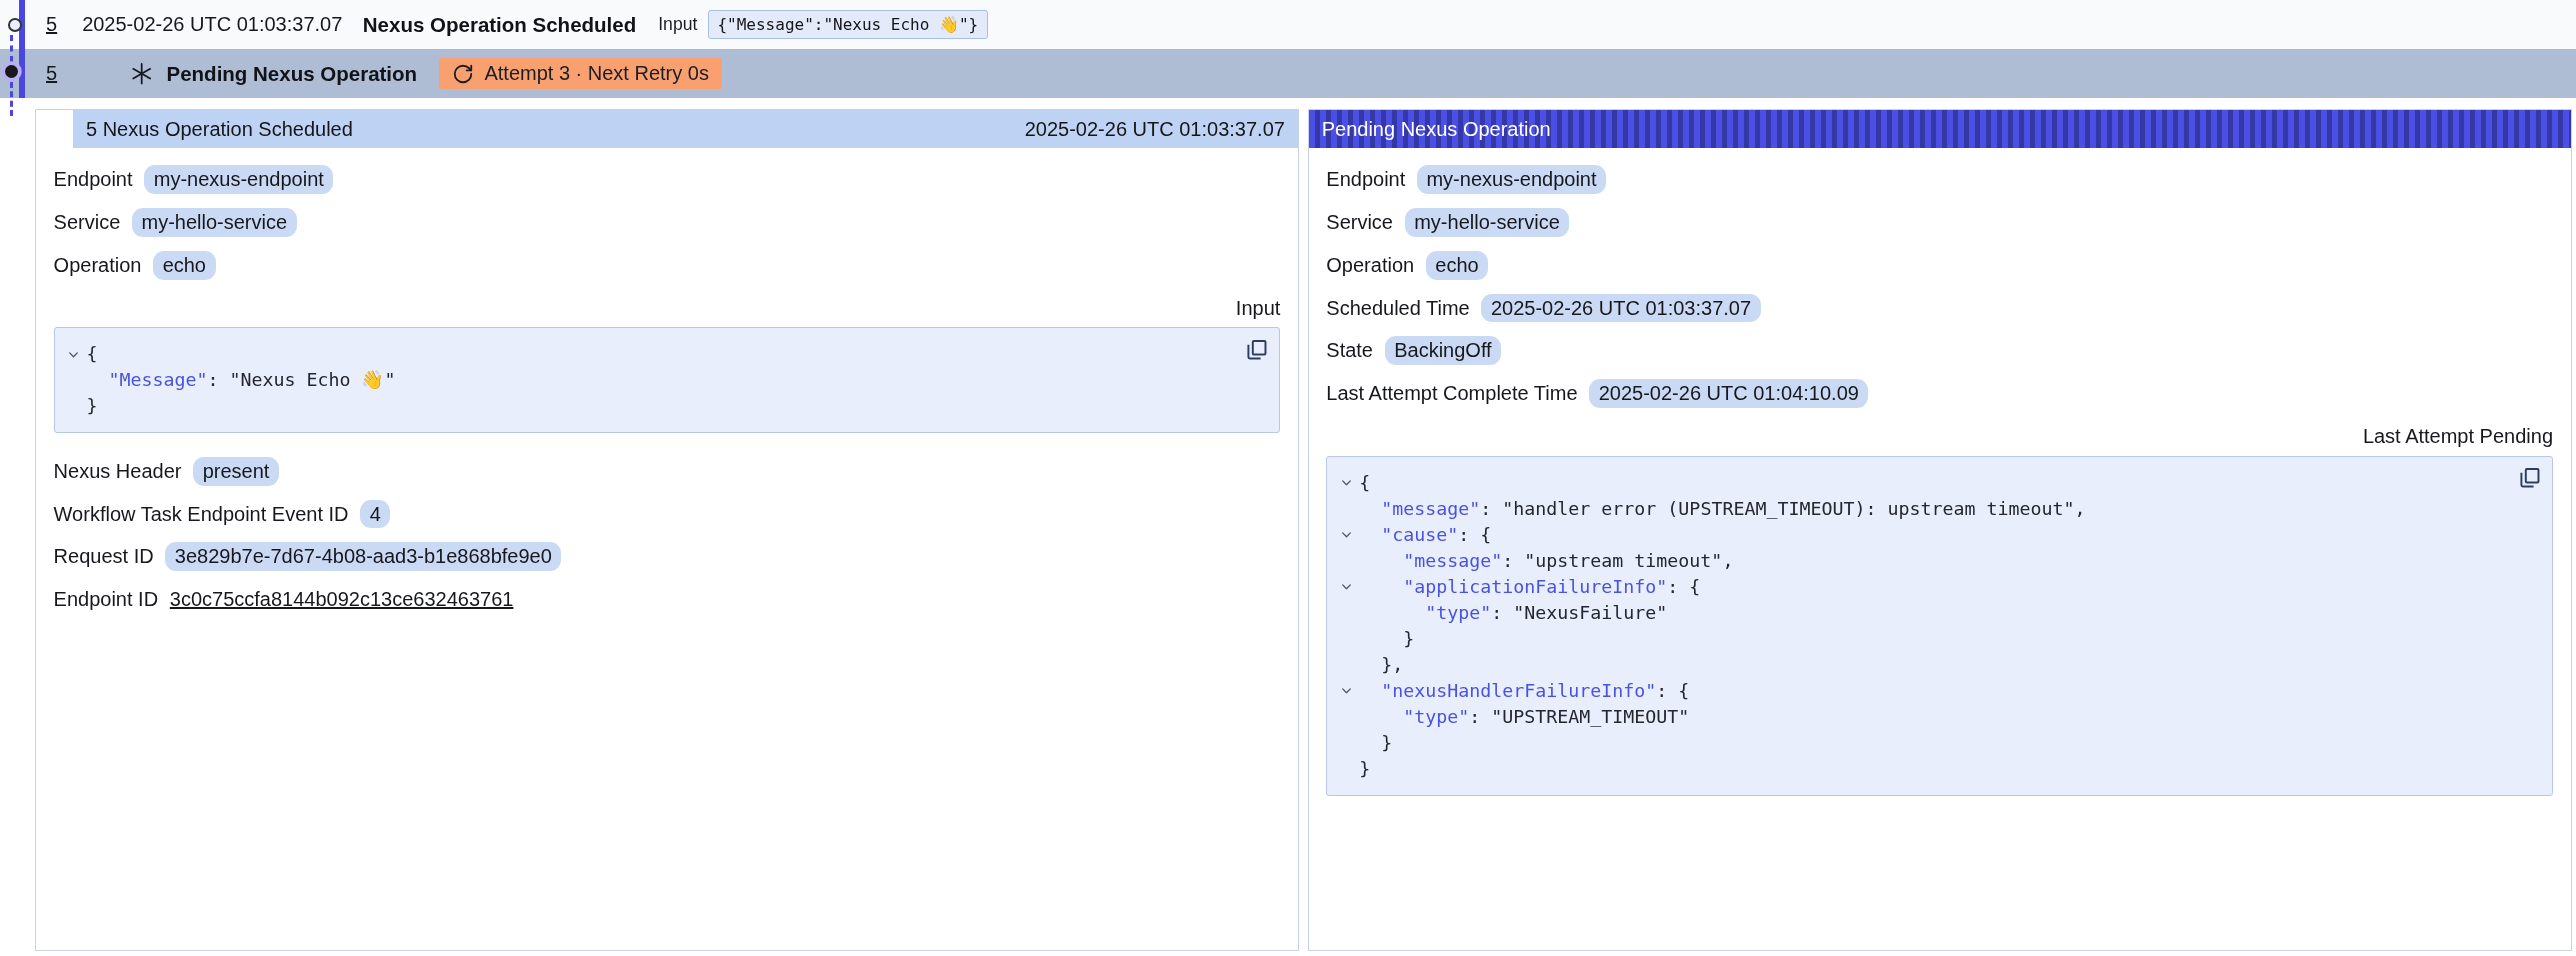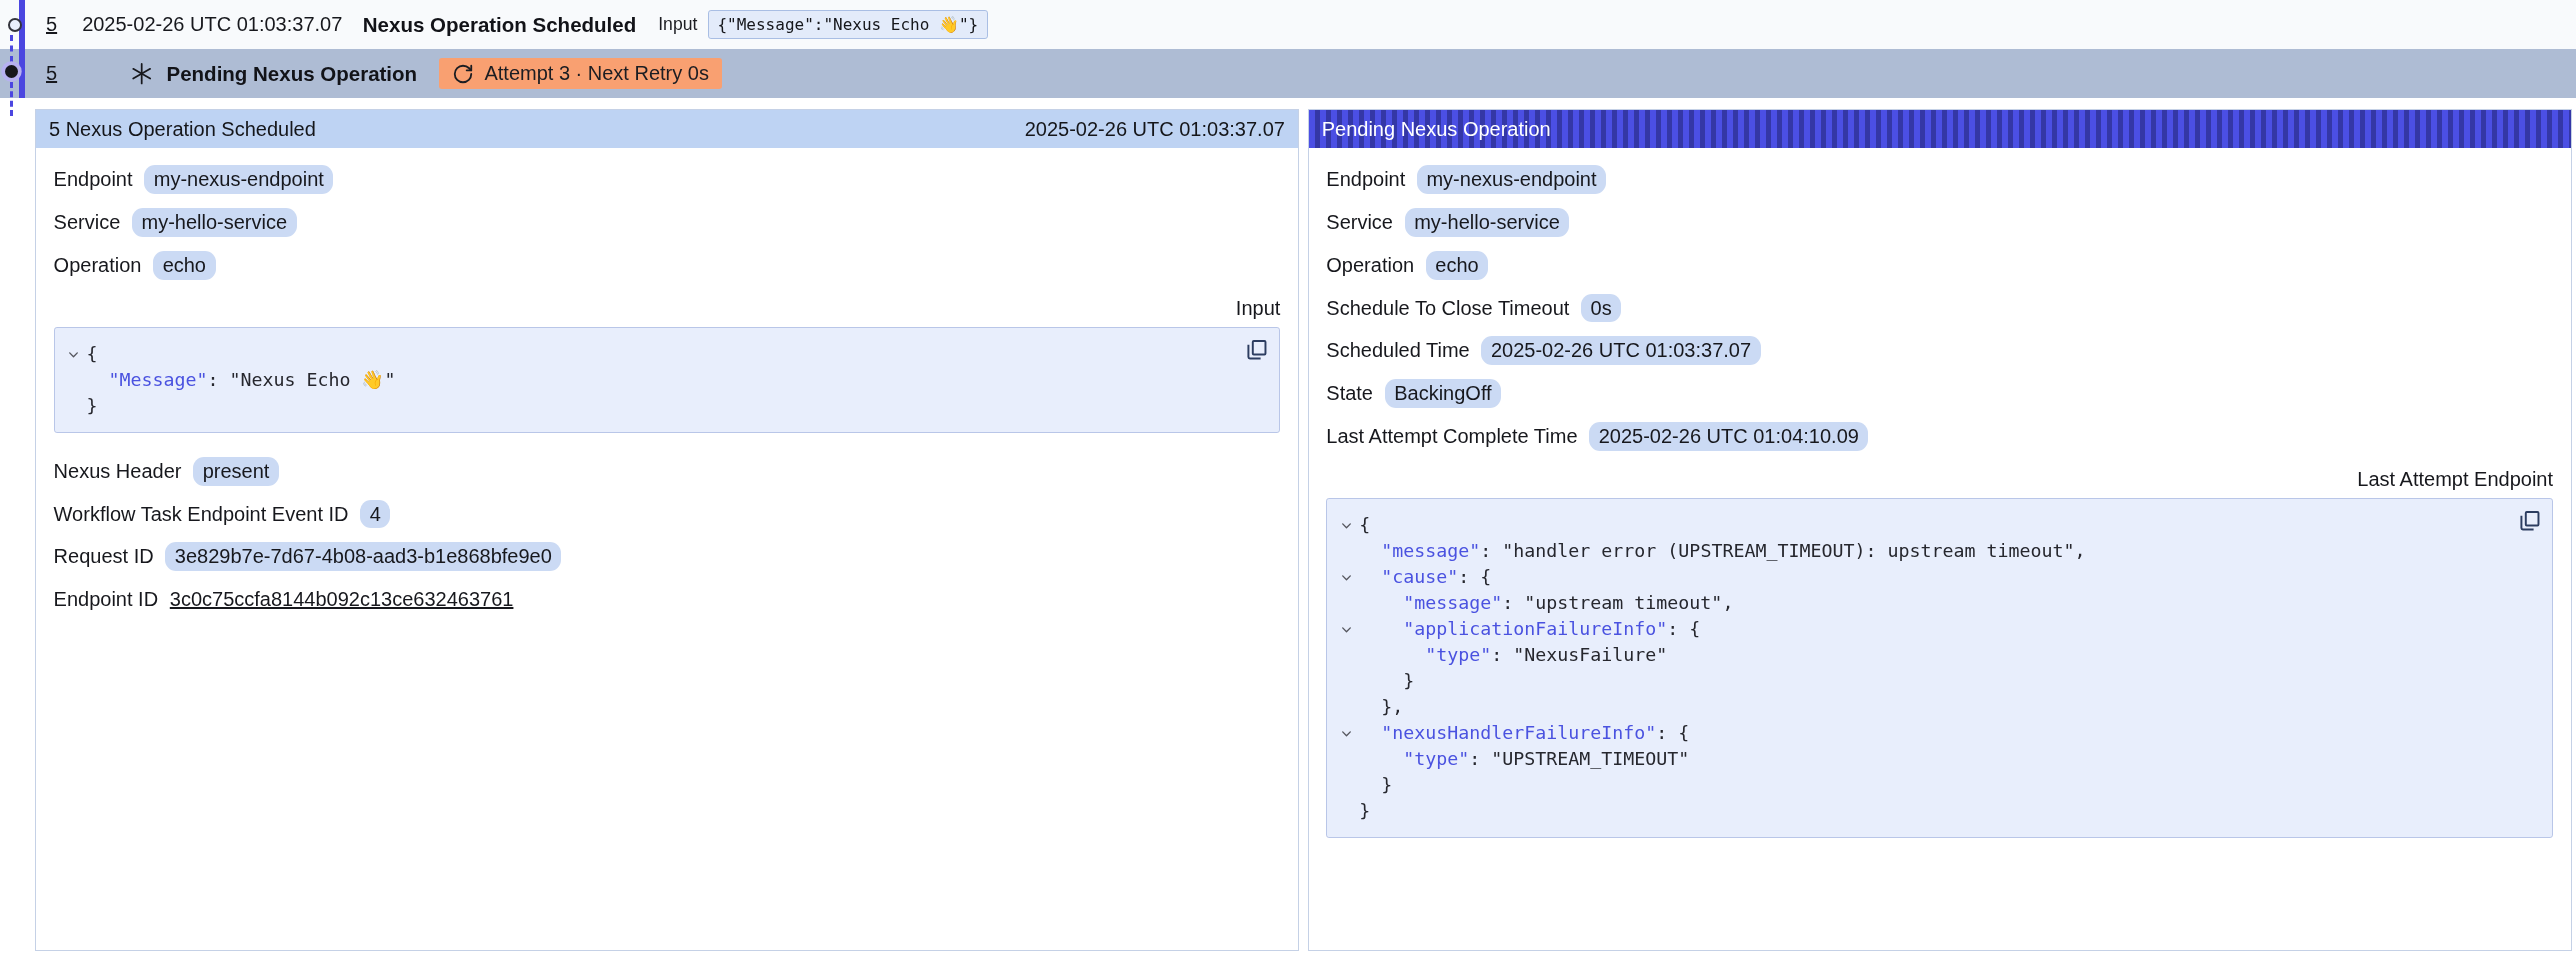--- a/index.html
+++ b/index.html
@@ -36,21 +36,21 @@
   .tl-dot-filled{position:absolute; left:5.1px; top:65px; width:13px; height:13px; border-radius:50%;
     background:#17171c; box-shadow:0 0 0 3.7px #b7b1f1;}
   .tl-dash{position:absolute; left:9.5px; width:0; border-left:3.7px dashed var(--accent-indigo);}
   .tl-dash.d1{top:35px; height:27px;}
   .tl-dash.d2{top:82px; height:34px;}
 
   
   .panels{margin:11px 4.4px 0 35px; display:grid; grid-template-columns:1fr 1fr; gap:8.8px; height:842px;}
   .panel{border:1.5px solid var(--panel-border); background:#ffffff; overflow:hidden; display:flex; flex-direction:column;}
   .panel-header{height:38px; flex:0 0 38px; display:flex; align-items:center; padding:0 13px; font-size:20px;}
-  .panel-header.left{background:var(--left-header-bg); justify-content:space-between; color:#15161a; font-weight:500;}
+  .panel-header.left{background:var(--left-header-bg); justify-content:space-between; color:#15161a; font-weight:500;margin-left:37px;}
   .panel-header.right{background:repeating-linear-gradient(90deg, var(--stripe-a) 0 5.9px, var(--stripe-b) 5.9px 11px);
     color:#ffffff; font-weight:500;}
   .panel-body{padding:10.3px 17.6px 14.6px 17.6px; display:flex; flex-direction:column;text-align:right;}
 
   .field{display:flex; align-items:center; min-height:34px; margin:4.4px 0;}
   .flabel{margin-right:11.7px; white-space:nowrap;}
   .badge{background:var(--badge-bg); border-radius:11px; padding:2.9px 9.5px; white-space:nowrap;}
   .idlink{text-decoration:underline; color:var(--ink); cursor:pointer;}
   .block-label{margin:10.3px 0 7.3px 0;}
 
@@ -169,37 +169,33 @@
       </div>
       <div class="field">
         <span class="flabel">Service</span>
         <span class="badge">my-hello-service</span>
       </div>
       <div class="field">
         <span class="flabel">Operation</span>
         <span class="badge">echo</span>
       </div>
       <div class="field">
-        <span class="flabel">Schedule To Close Timeout</span>
-        <span class="badge">0s</span>
-      </div>
-      <div class="field">
         <span class="flabel">Scheduled Time</span>
         <span class="badge">2025-02-26 UTC 01:03:37.07</span>
       </div>
       <div class="field">
         <span class="flabel">State</span>
         <span class="badge">BackingOff</span>
       </div>
       <div class="field">
         <span class="flabel">Last Attempt Complete Time</span>
         <span class="badge">2025-02-26 UTC 01:04:10.09</span>
       </div>
 
-      <div class="block-label">Last Attempt Endpoint</div>
+      <div class="block-label">Last Attempt Pending</div>
       <div class="codeblock">
         <button class="copy-btn">
           <svg width="23.4" height="23.4" viewBox="0 0 24 24" fill="none" stroke="currentColor" stroke-width="2" stroke-linejoin="round">
             <rect x="8" y="3" width="13" height="14" rx="1"></rect>
             <path d="M16 21H5a1.5 1.5 0 0 1-1.5-1.5V7"></path>
           </svg>
         </button>
       <div class="codeline"><span class="chev"><svg viewBox="0 0 24 24" width="13" height="13" fill="none" stroke="#55565e" stroke-width="2.5" stroke-linecap="round" stroke-linejoin="round">
                 <polyline points="5 9 12 16 19 9"></polyline>
               </svg></span><span style="padding-left: 0px;"><span class="seg-p">{</span></span></div>

